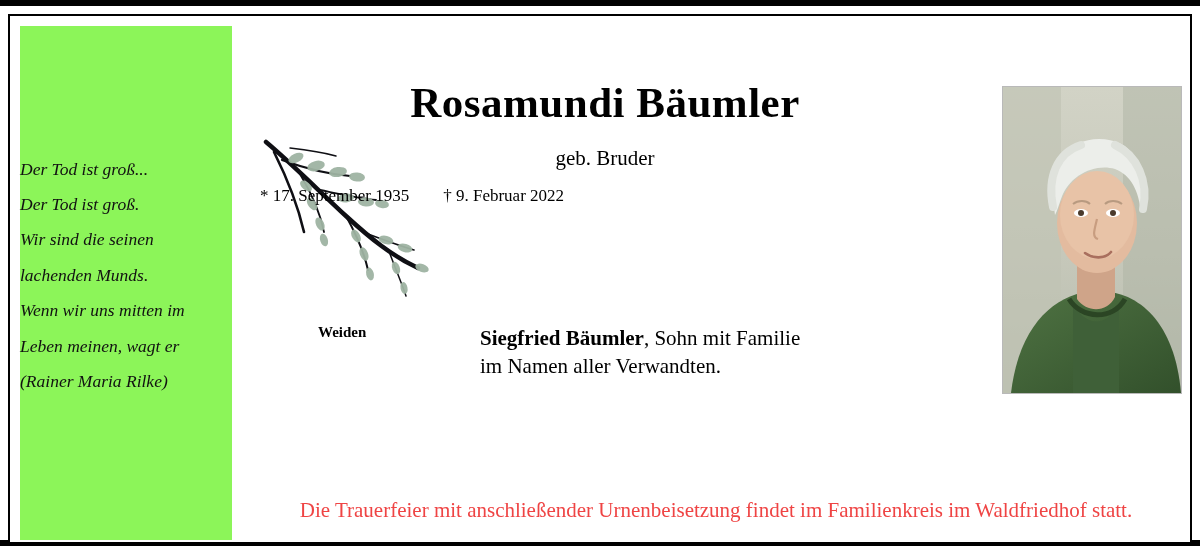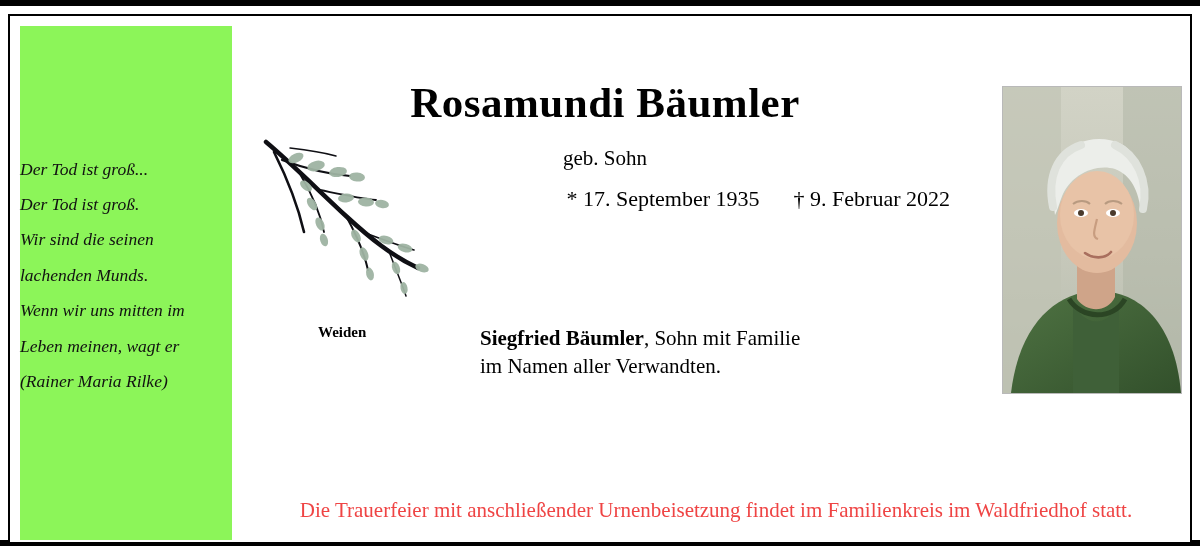--- a/index.html
+++ b/index.html
@@ -86,22 +86,22 @@
     width: 690px;
     text-align: center;
     font-size: 21px;
     color: #000000;
   }
   .dates {
     position: absolute;
     left: 20px;
     top: 158px;
     width: 690px;
-    text-align: right;
-    font-size: 22px;
+    text-align: left;
+    font-size: 17px;
     color: #000000;
   }
   .dates .date-sep {
     display: inline-block;
     width: 34px;
   }
   
   .branch {
     position: absolute;
     left: 20px;
@@ -211,21 +211,21 @@
             <ellipse cx="126" cy="112" rx="7.5" ry="4.2" transform="rotate(14 126 112)"></ellipse>
             <ellipse cx="145" cy="120" rx="7.5" ry="4.2" transform="rotate(16 145 120)"></ellipse>
             <ellipse cx="136" cy="140" rx="6.5" ry="3.8" transform="rotate(70 136 140)"></ellipse>
             <ellipse cx="144" cy="160" rx="6" ry="3.5" transform="rotate(78 144 160)"></ellipse>
             <ellipse cx="162" cy="140" rx="7" ry="4" transform="rotate(20 162 140)"></ellipse>
           </g>
         </svg>
       </div>
 
       <div class="name">Rosamundi Bäumler</div>
-      <div class="maiden">geb. Sohn</div>
+      <div class="maiden">geb. Bruder</div>
       <div class="dates">
         <span>* 17. September 1935</span><span class="date-sep"></span><span>† 9. Februar 2022</span>
       </div>
 
       <div class="photo">
         <svg width="178" height="306" viewBox="0 0 178 306" xmlns="http://www.w3.org/2000/svg">
           <defs>
             <linearGradient id="bgwall" x1="0" y1="0" x2="0" y2="1">
               <stop offset="0%" stop-color="#d2d3c6"></stop>
               <stop offset="55%" stop-color="#c6c8ba"></stop>

